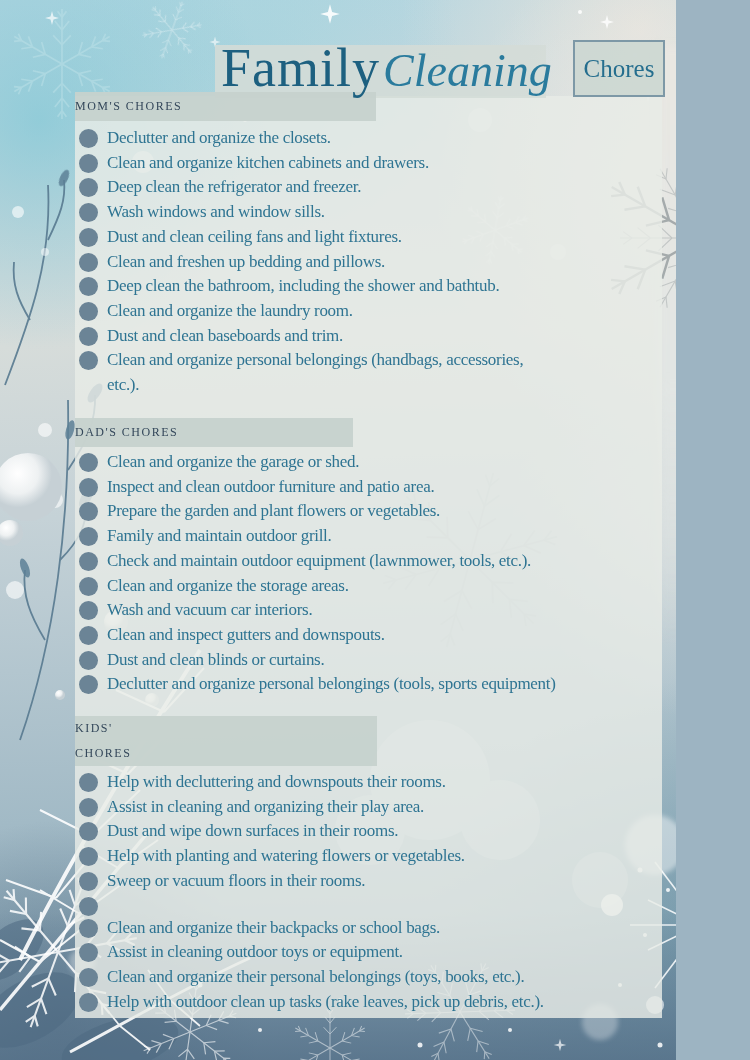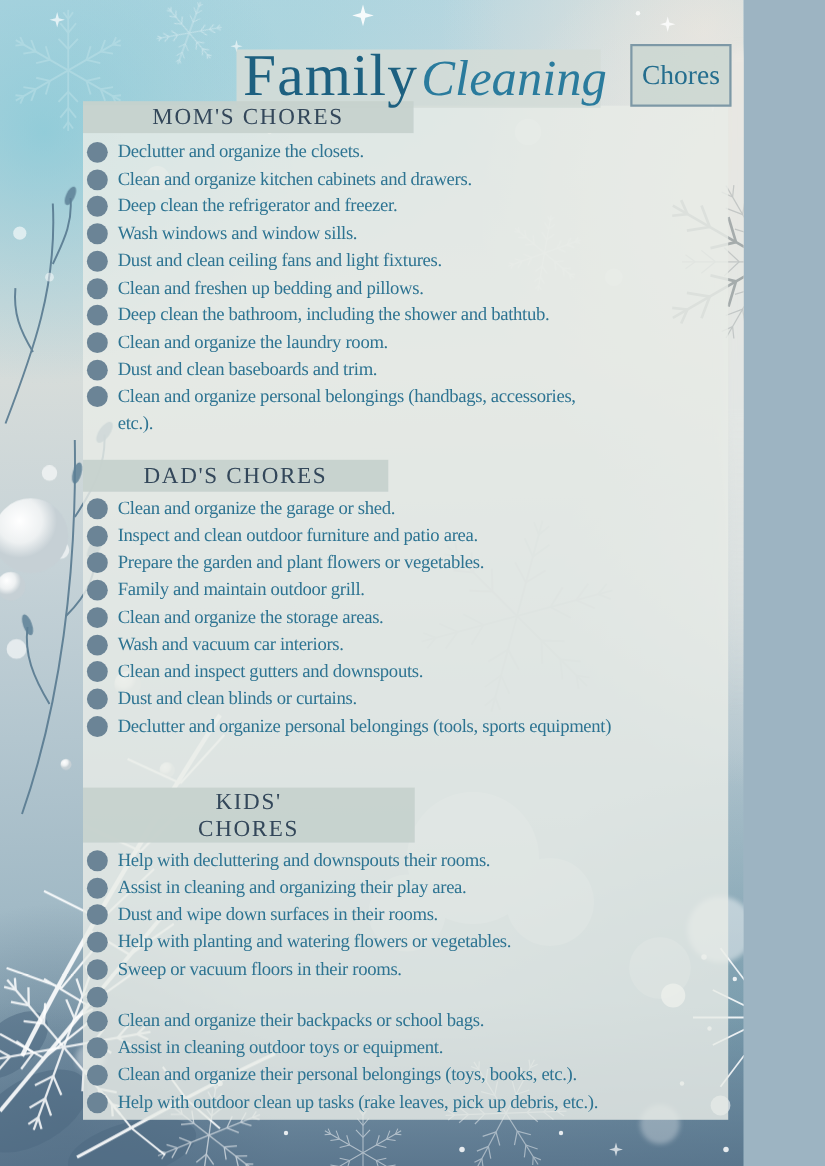--- a/index.html
+++ b/index.html
@@ -34,22 +34,22 @@
   .title{position:absolute;left:221px;top:38px;z-index:4;white-space:nowrap;line-height:60px;}
   .title-serif{font-size:54px;letter-spacing:1px;color:var(--title-family);}
   .title-script{font-size:46px;font-style:italic;color:var(--title-cleaning);margin-left:3px;}
   .badge{position:absolute;left:573px;top:40px;width:92px;height:57px;z-index:3;
          box-sizing:border-box;background:var(--badge-bg);border:2px solid var(--badge-border);
          display:flex;align-items:center;justify-content:center;
          font-size:25px;color:var(--badge-text);}
 
   
   .section{position:absolute;left:75px;width:587px;z-index:3;}
-  .band{background:var(--band-bg);color:var(--heading-text);font-size:21px;
-        letter-spacing:1.5px;text-align:center;display:flex;flex-direction:column;
+  .band{background:var(--band-bg);color:var(--heading-text);font-size:12px;
+        letter-spacing:1.5px;display:flex;flex-direction:column;
         justify-content:center;}
   .band div{line-height:25px;}
   .section-0{top:92px;}  .section-0 .band{width:301px;height:29px;}
   .section-1{top:418px;} .section-1 .band{width:278px;height:29px;}
   .section-2{top:716px;} .section-2 .band{width:302px;height:50px;}
   .list{list-style:none;margin:0;padding:0;position:absolute;left:4px;width:548px;}
   .section-0 .list{top:34px;} .section-1 .list{top:32px;} .section-2 .list{top:54px;}
   .list li{display:flex;align-items:flex-start;font-size:17px;letter-spacing:-0.3px;
            line-height:24.7px;color:var(--item-text);}
   .bullet{flex:0 0 19px;width:19px;height:19px;border-radius:50%;
@@ -316,20 +316,24 @@
           <li>
             <span class="bullet"></span>
             <span class="item-text">Prepare the garden and plant flowers or vegetables.</span>
           </li>
           <li>
             <span class="bullet"></span>
             <span class="item-text">Family and maintain outdoor grill.</span>
           </li>
           <li>
             <span class="bullet"></span>
+            <span class="item-text">Check and maintain outdoor equipment (lawnmower, tools, etc.).</span>
+          </li>
+          <li>
+            <span class="bullet"></span>
             <span class="item-text">Clean and organize the storage areas.</span>
           </li>
           <li>
             <span class="bullet"></span>
             <span class="item-text">Wash and vacuum car interiors.</span>
           </li>
           <li>
             <span class="bullet"></span>
             <span class="item-text">Clean and inspect gutters and downspouts.</span>
           </li>

